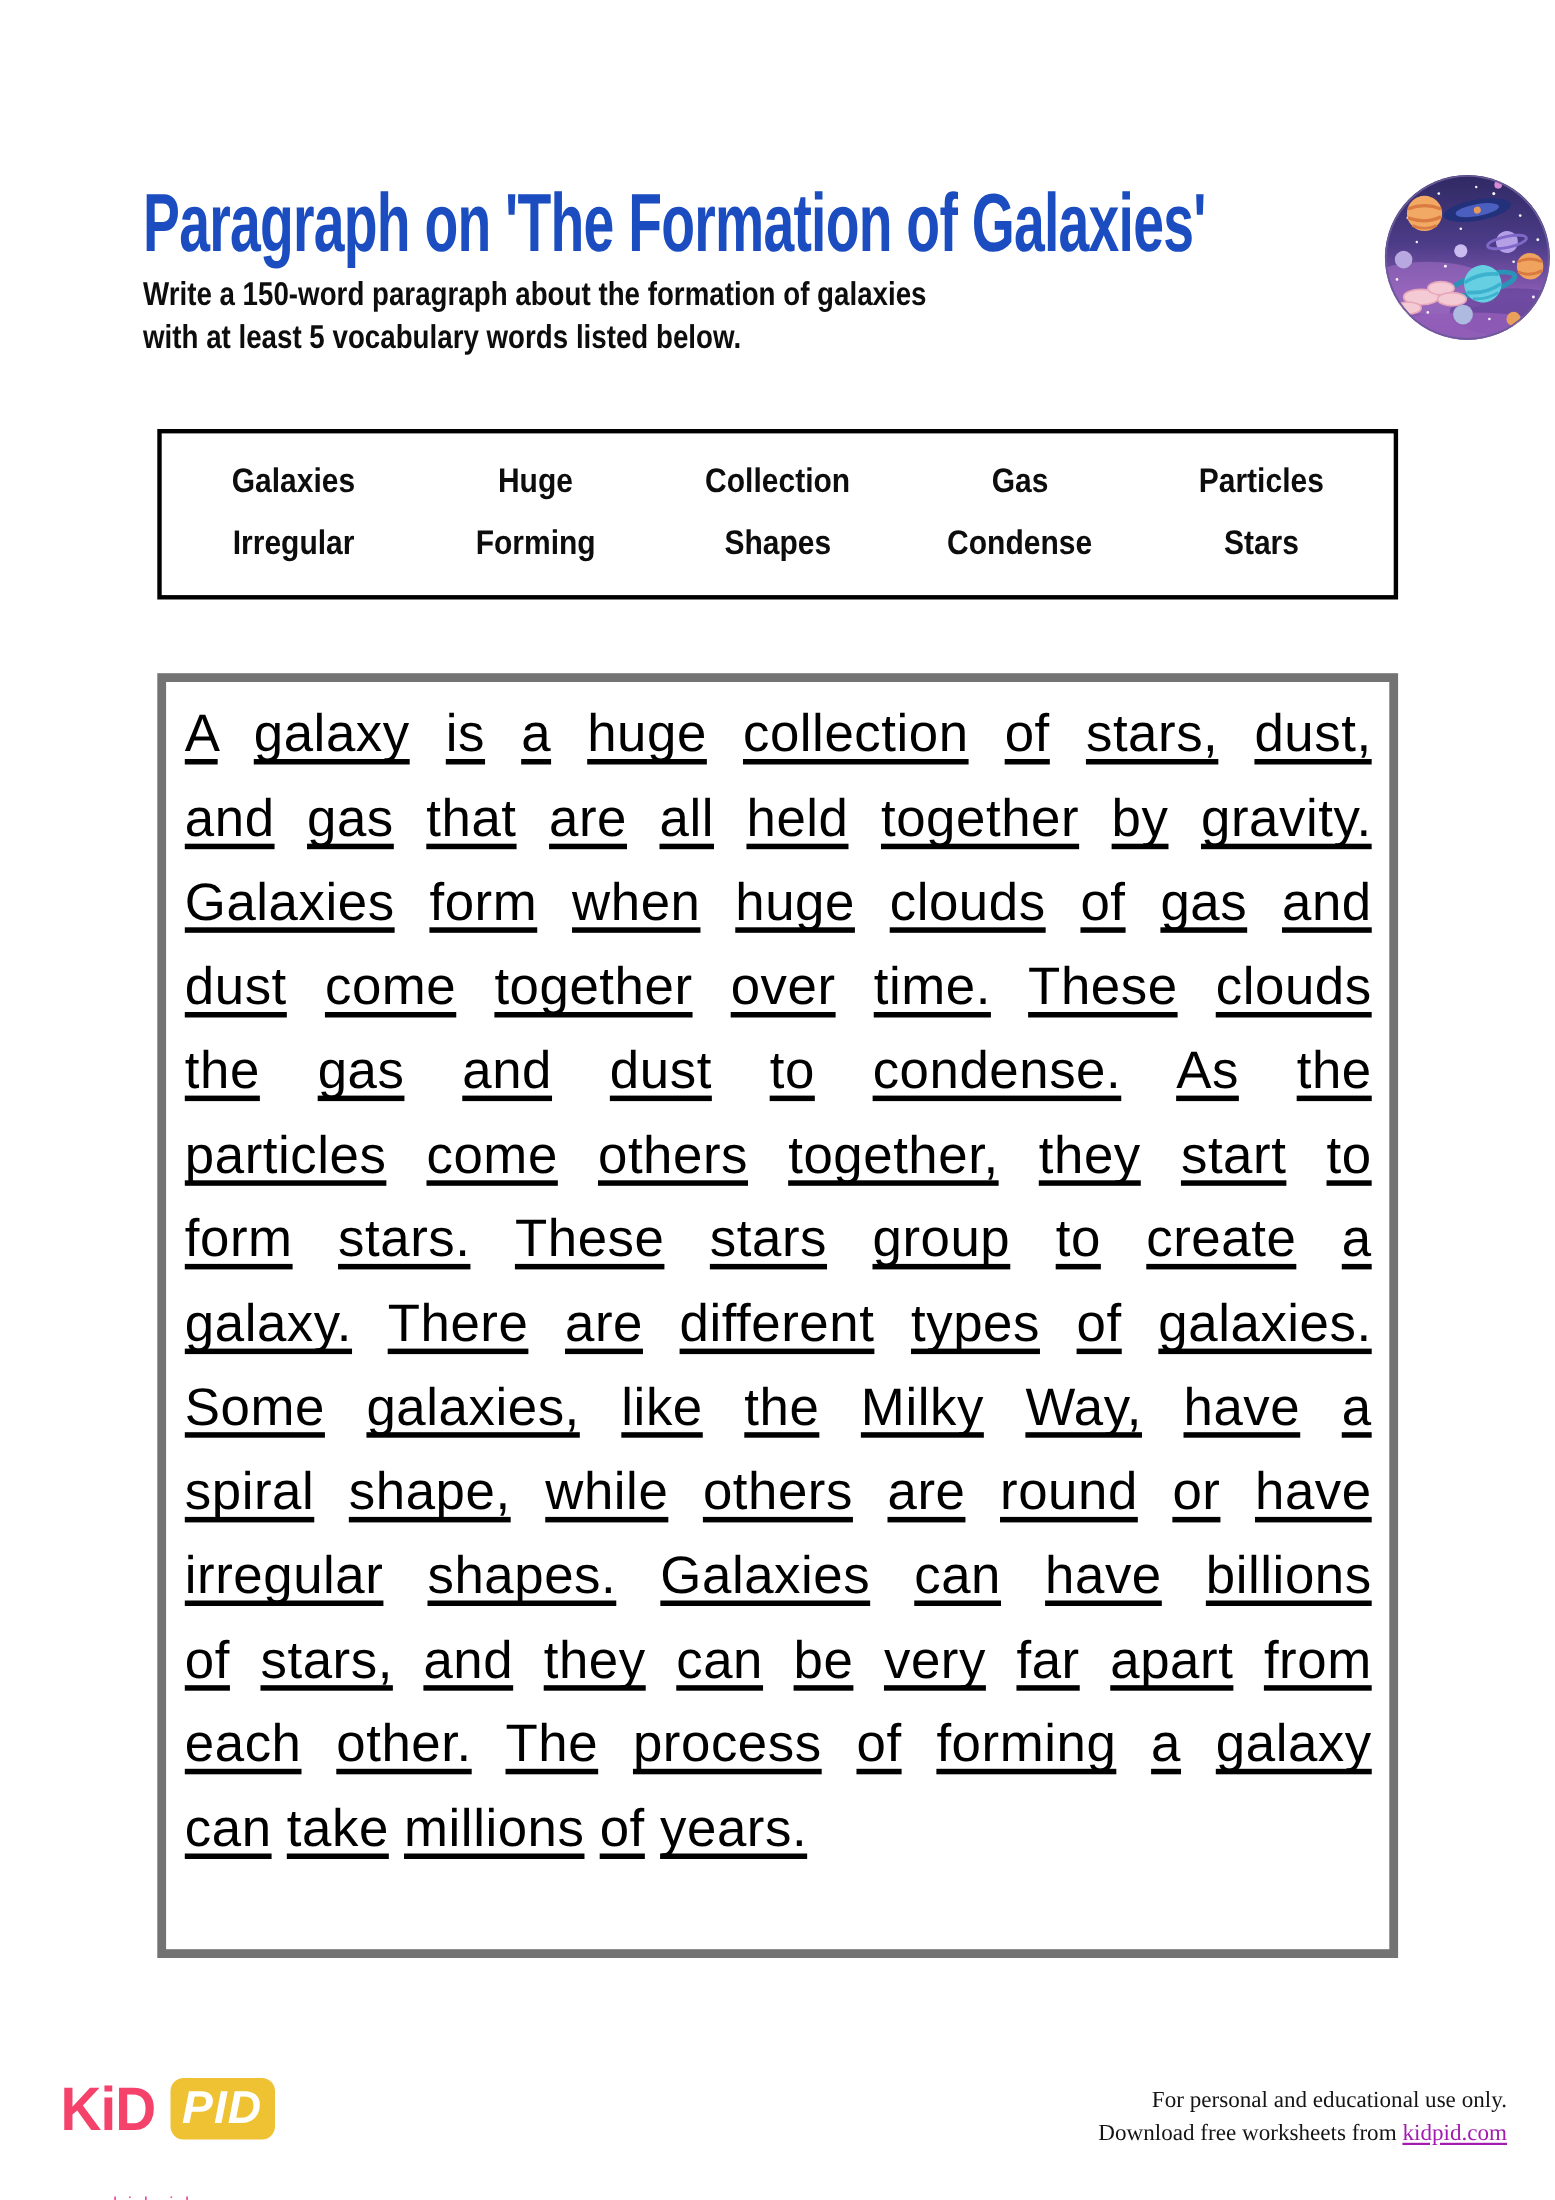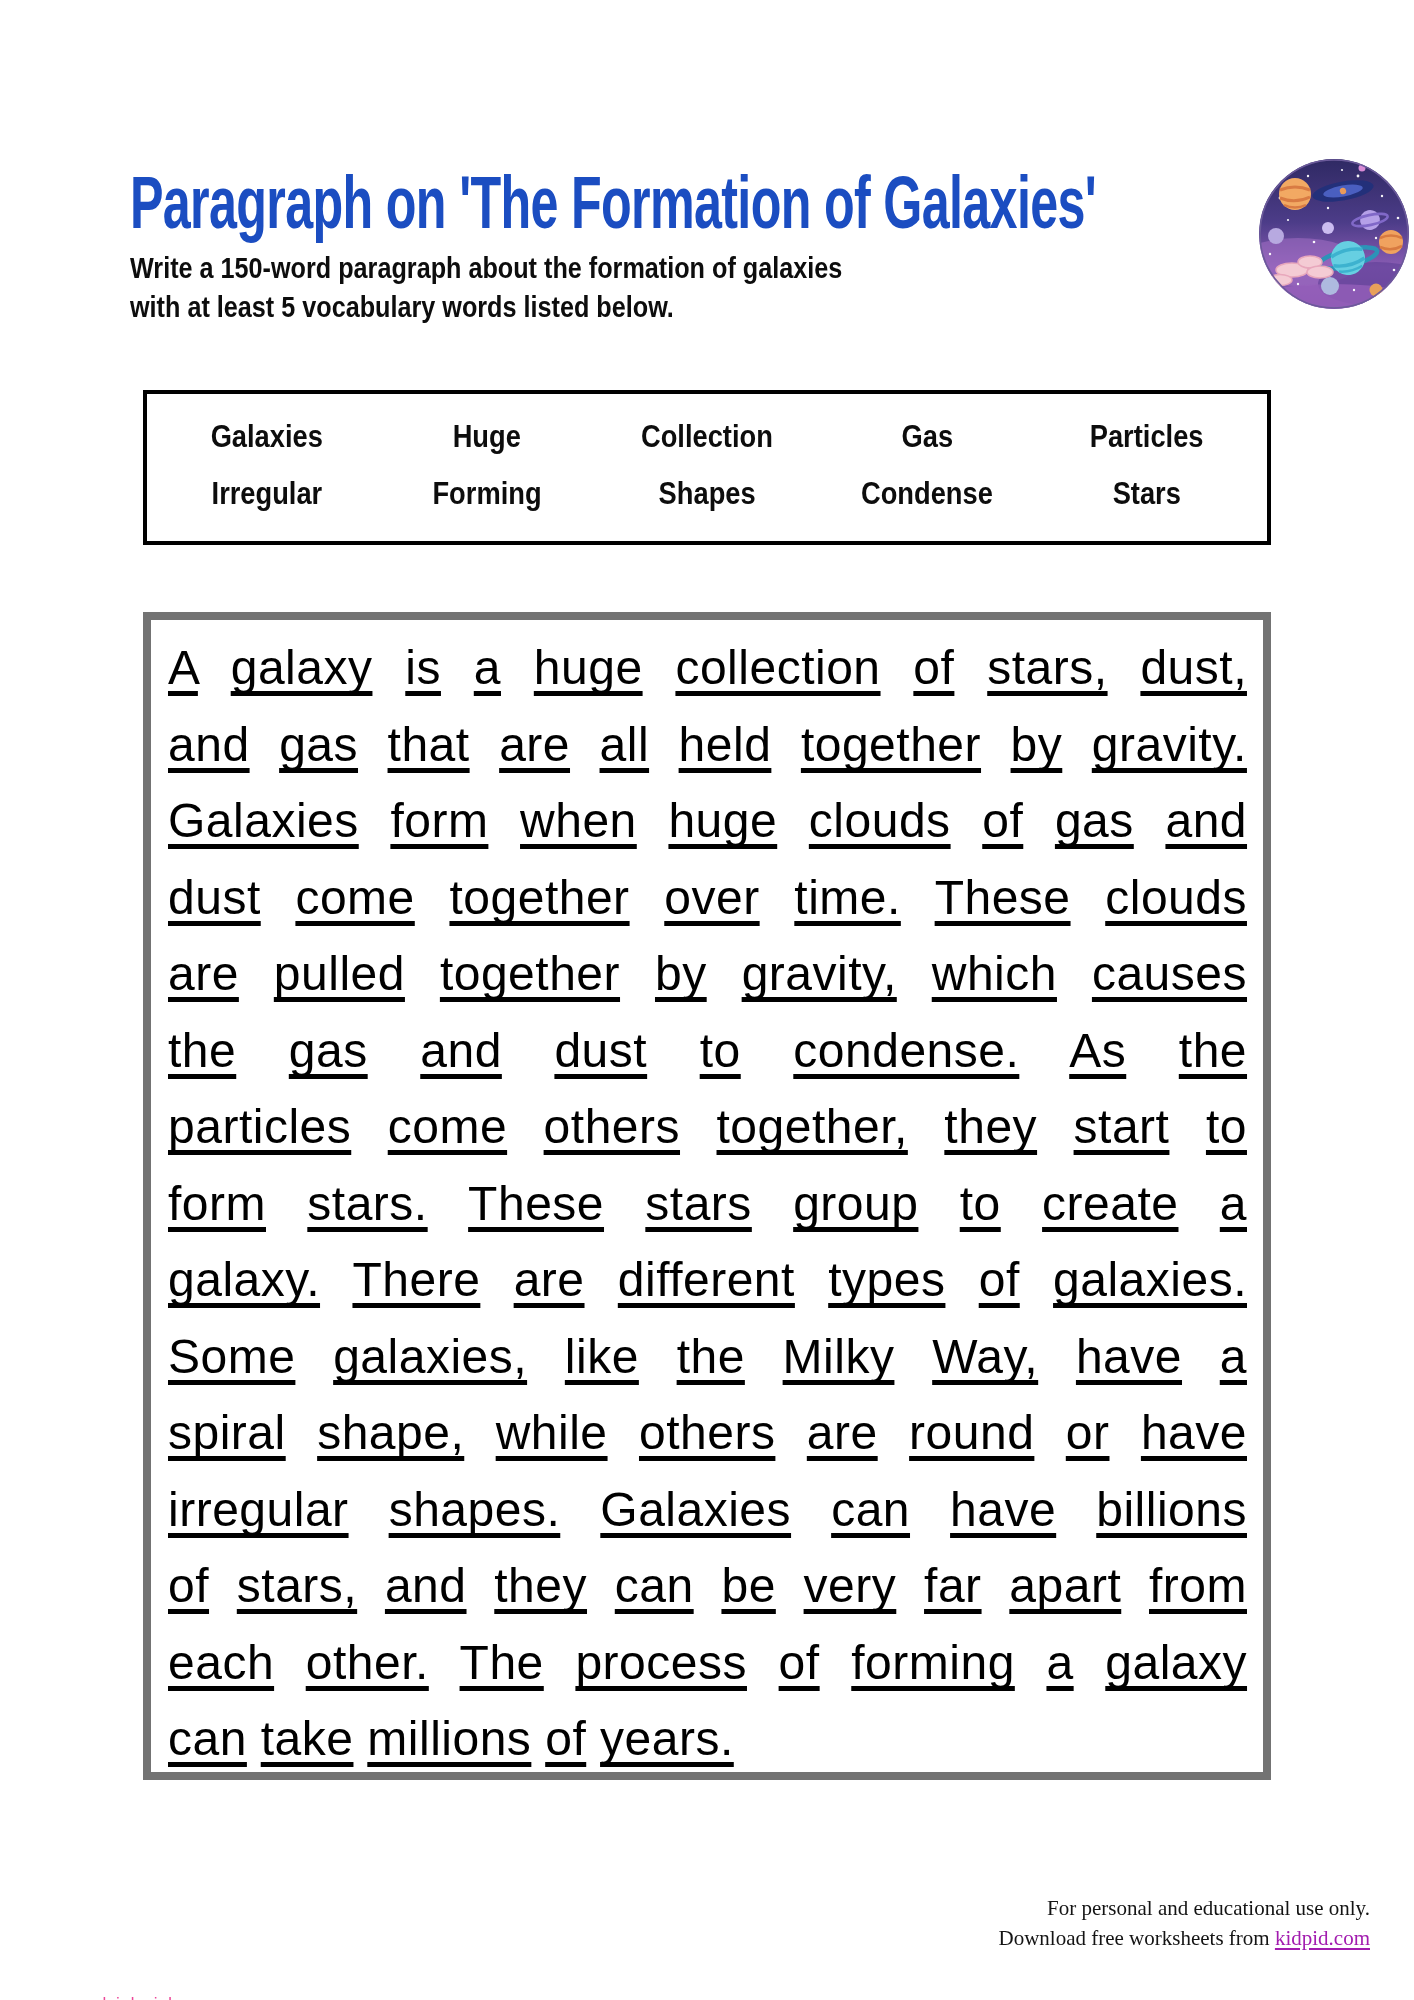--- a/index.html
+++ b/index.html
@@ -195,33 +195,36 @@
     <span class="vocab-word">Shapes</span>
     <span class="vocab-word">Condense</span>
     <span class="vocab-word">Stars</span>
   </div>
 
   <div class="para-box">
       <div class="pline"><span class="w">A</span> <span class="w">galaxy</span> <span class="w">is</span> <span class="w">a</span> <span class="w">huge</span> <span class="w">collection</span> <span class="w">of</span> <span class="w">stars,</span> <span class="w">dust,</span></div>
       <div class="pline"><span class="w">and</span> <span class="w">gas</span> <span class="w">that</span> <span class="w">are</span> <span class="w">all</span> <span class="w">held</span> <span class="w">together</span> <span class="w">by</span> <span class="w">gravity.</span></div>
       <div class="pline"><span class="w">Galaxies</span> <span class="w">form</span> <span class="w">when</span> <span class="w">huge</span> <span class="w">clouds</span> <span class="w">of</span> <span class="w">gas</span> <span class="w">and</span></div>
       <div class="pline"><span class="w">dust</span> <span class="w">come</span> <span class="w">together</span> <span class="w">over</span> <span class="w">time.</span> <span class="w">These</span> <span class="w">clouds</span></div>
-      <div class="pline"><span class="w">are</span> <span class="w">pulled</span> <span class="w">together</span> <span class="w">by</span> <span class="w">gravity,</span> <span class="w">which</span> <span class="w">causes</span></div>
       <div class="pline"><span class="w">the</span> <span class="w">gas</span> <span class="w">and</span> <span class="w">dust</span> <span class="w">to</span> <span class="w">condense.</span> <span class="w">As</span> <span class="w">the</span></div>
       <div class="pline"><span class="w">particles</span> <span class="w">come</span> <span class="w">others</span> <span class="w">together,</span> <span class="w">they</span> <span class="w">start</span> <span class="w">to</span></div>
       <div class="pline"><span class="w">form</span> <span class="w">stars.</span> <span class="w">These</span> <span class="w">stars</span> <span class="w">group</span> <span class="w">to</span> <span class="w">create</span> <span class="w">a</span></div>
       <div class="pline"><span class="w">galaxy.</span> <span class="w">There</span> <span class="w">are</span> <span class="w">different</span> <span class="w">types</span> <span class="w">of</span> <span class="w">galaxies.</span></div>
       <div class="pline"><span class="w">Some</span> <span class="w">galaxies,</span> <span class="w">like</span> <span class="w">the</span> <span class="w">Milky</span> <span class="w">Way,</span> <span class="w">have</span> <span class="w">a</span></div>
       <div class="pline"><span class="w">spiral</span> <span class="w">shape,</span> <span class="w">while</span> <span class="w">others</span> <span class="w">are</span> <span class="w">round</span> <span class="w">or</span> <span class="w">have</span></div>
       <div class="pline"><span class="w">irregular</span> <span class="w">shapes.</span> <span class="w">Galaxies</span> <span class="w">can</span> <span class="w">have</span> <span class="w">billions</span></div>
       <div class="pline"><span class="w">of</span> <span class="w">stars,</span> <span class="w">and</span> <span class="w">they</span> <span class="w">can</span> <span class="w">be</span> <span class="w">very</span> <span class="w">far</span> <span class="w">apart</span> <span class="w">from</span></div>
       <div class="pline"><span class="w">each</span> <span class="w">other.</span> <span class="w">The</span> <span class="w">process</span> <span class="w">of</span> <span class="w">forming</span> <span class="w">a</span> <span class="w">galaxy</span></div>
       <div class="pline last"><span class="w">can</span> <span class="w">take</span> <span class="w">millions</span> <span class="w">of</span> <span class="w">years.</span></div>
     </div>
 
+  <div class="logo">
+    <span class="logo-kid">KiD</span>
+    <span class="logo-pid">PID</span>
+  </div>
   <div class="website">www.kidpid.com</div>
 
   <div class="usage">
     <div>For personal and educational use only.</div>
     <div><span>Download free worksheets from </span><span class="link">kidpid.com</span></div>
   </div>
 
 </div>
 
 </body></html>

